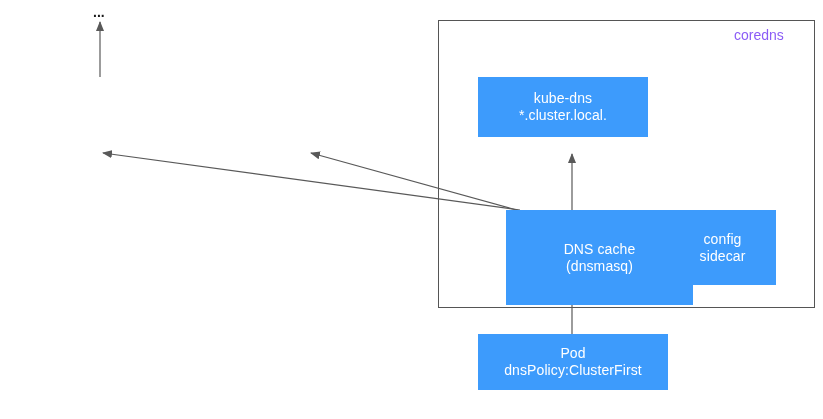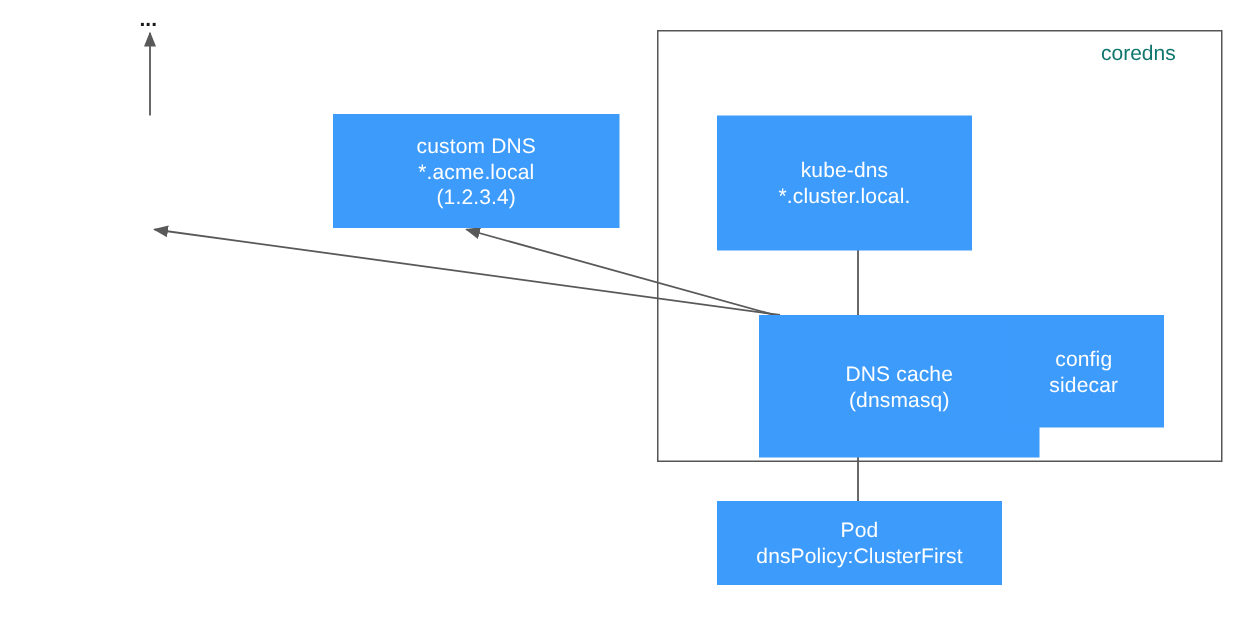--- a/index.html
+++ b/index.html
@@ -40,38 +40,38 @@
     letter-spacing: 0.1px;
   }
   .group-box {
     position: absolute;
     box-sizing: border-box;
     border: 1px solid #555555;
     background: transparent;
   }
   .group-label {
     position: absolute;
-    color: #0f766e;
+    color: #8b5cf6;
     font-size: 14px;
     line-height: 17px;
     white-space: nowrap;
   }
   .ellipsis-label {
     position: absolute;
     color: #1a1a1a;
     font-size: 14px;
     line-height: 14px;
     white-space: nowrap;
     font-weight: 700;
   }
 
   
   #node-upstream-dns   { left: 4px;   top: 77px;  width: 191px; height: 75px; }
   #node-custom-dns     { left: 222px; top: 76px;  width: 191px; height: 76px; }
-  #node-kube-dns       { left: 478px; top: 77px;  width: 170px; height: 90px; }
+  #node-kube-dns       { left: 478px; top: 77px;  width: 170px; height: 60px; }
   #node-dns-cache      { left: 506px; top: 210px; width: 187px; height: 95px; }
   #node-config-sidecar { left: 669px; top: 210px; width: 107px; height: 75px; }
   #node-pod            { left: 478px; top: 334px; width: 190px; height: 56px; }
 
   #coredns-box   { left: 438px; top: 20px;  width: 377px; height: 288px; }
   #coredns-label { left: 734px; top: 27px; }
   #ellipsis-label{ left: 93px;  top: 5px; }
 </style>
 </head>
 <body>
@@ -93,23 +93,20 @@
     <line x1="520" y1="210" x2="103" y2="153" stroke="#595959" stroke-width="1.2" marker-end="url(#arrowhead)"></line>
 
     <line x1="520" y1="211" x2="311" y2="153" stroke="#595959" stroke-width="1.2" marker-end="url(#arrowhead)"></line>
 
     <line x1="572" y1="210" x2="572" y2="154" stroke="#595959" stroke-width="1.2" marker-end="url(#arrowhead)"></line>
 
     <line x1="572" y1="334" x2="572" y2="287" stroke="#595959" stroke-width="1.2" marker-end="url(#arrowhead)"></line>
   </svg>
 
 
-  <div class="node" id="node-custom-dns">custom DNS
-*.acme.local
-(1.2.3.4)</div>
 
   <div class="node" id="node-kube-dns">kube-dns
 *.cluster.local.</div>
 
   <div class="node" id="node-dns-cache">DNS cache
 (dnsmasq)</div>
 
   <div class="node" id="node-config-sidecar">config
 sidecar</div>
 

